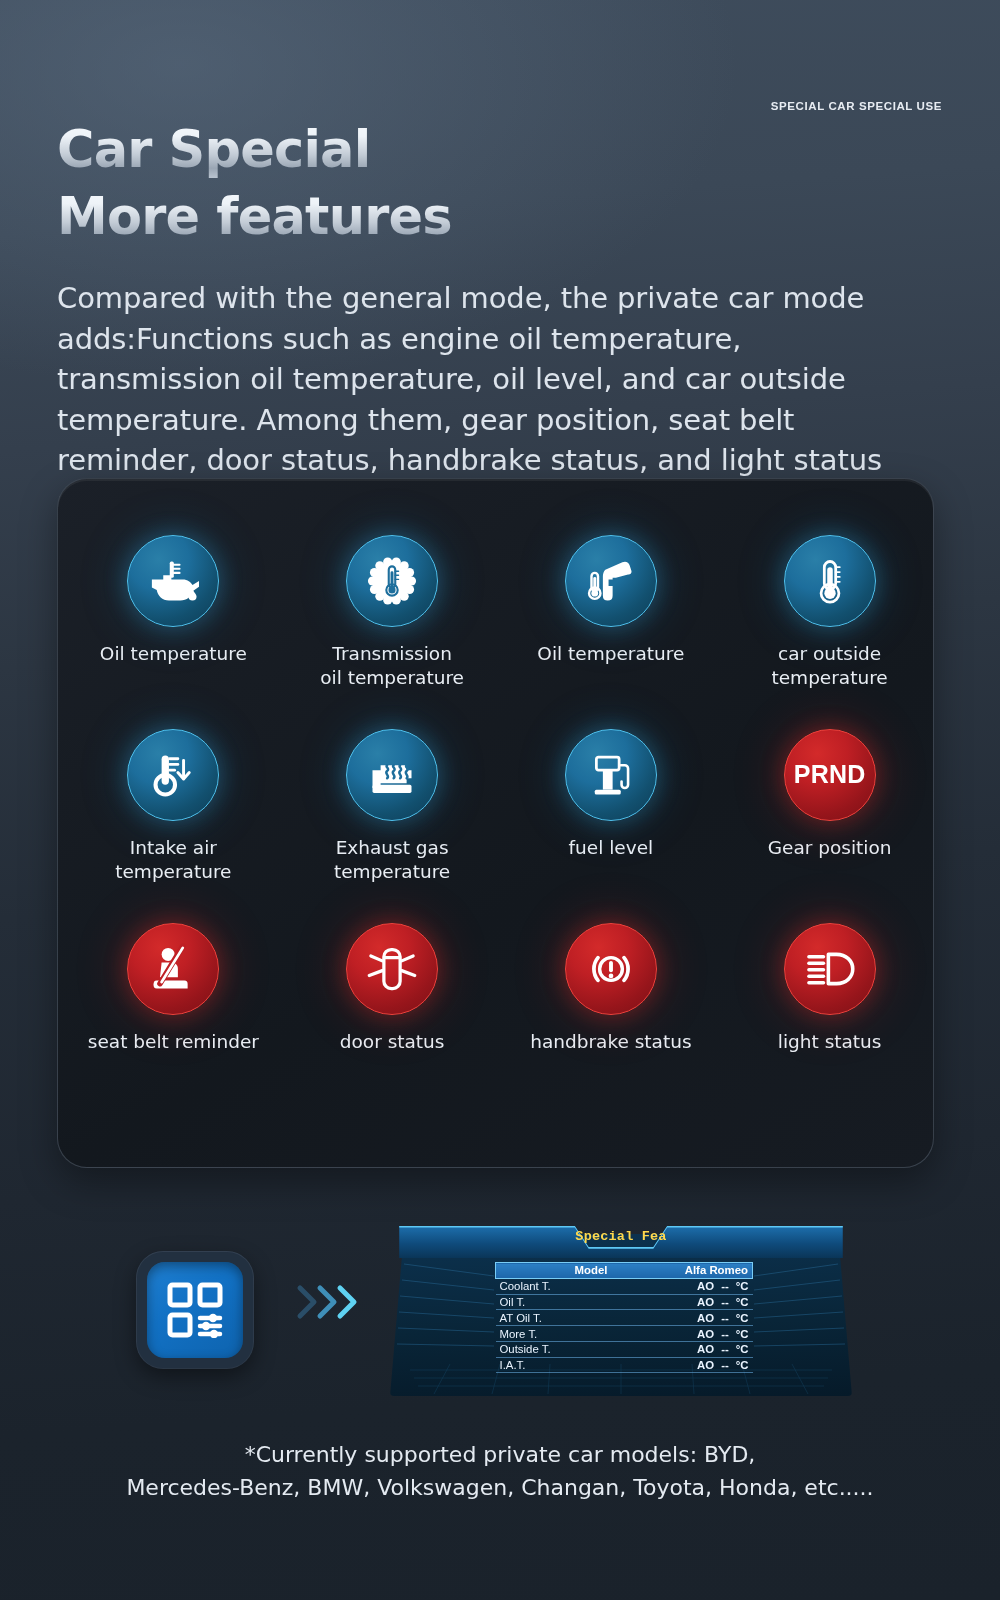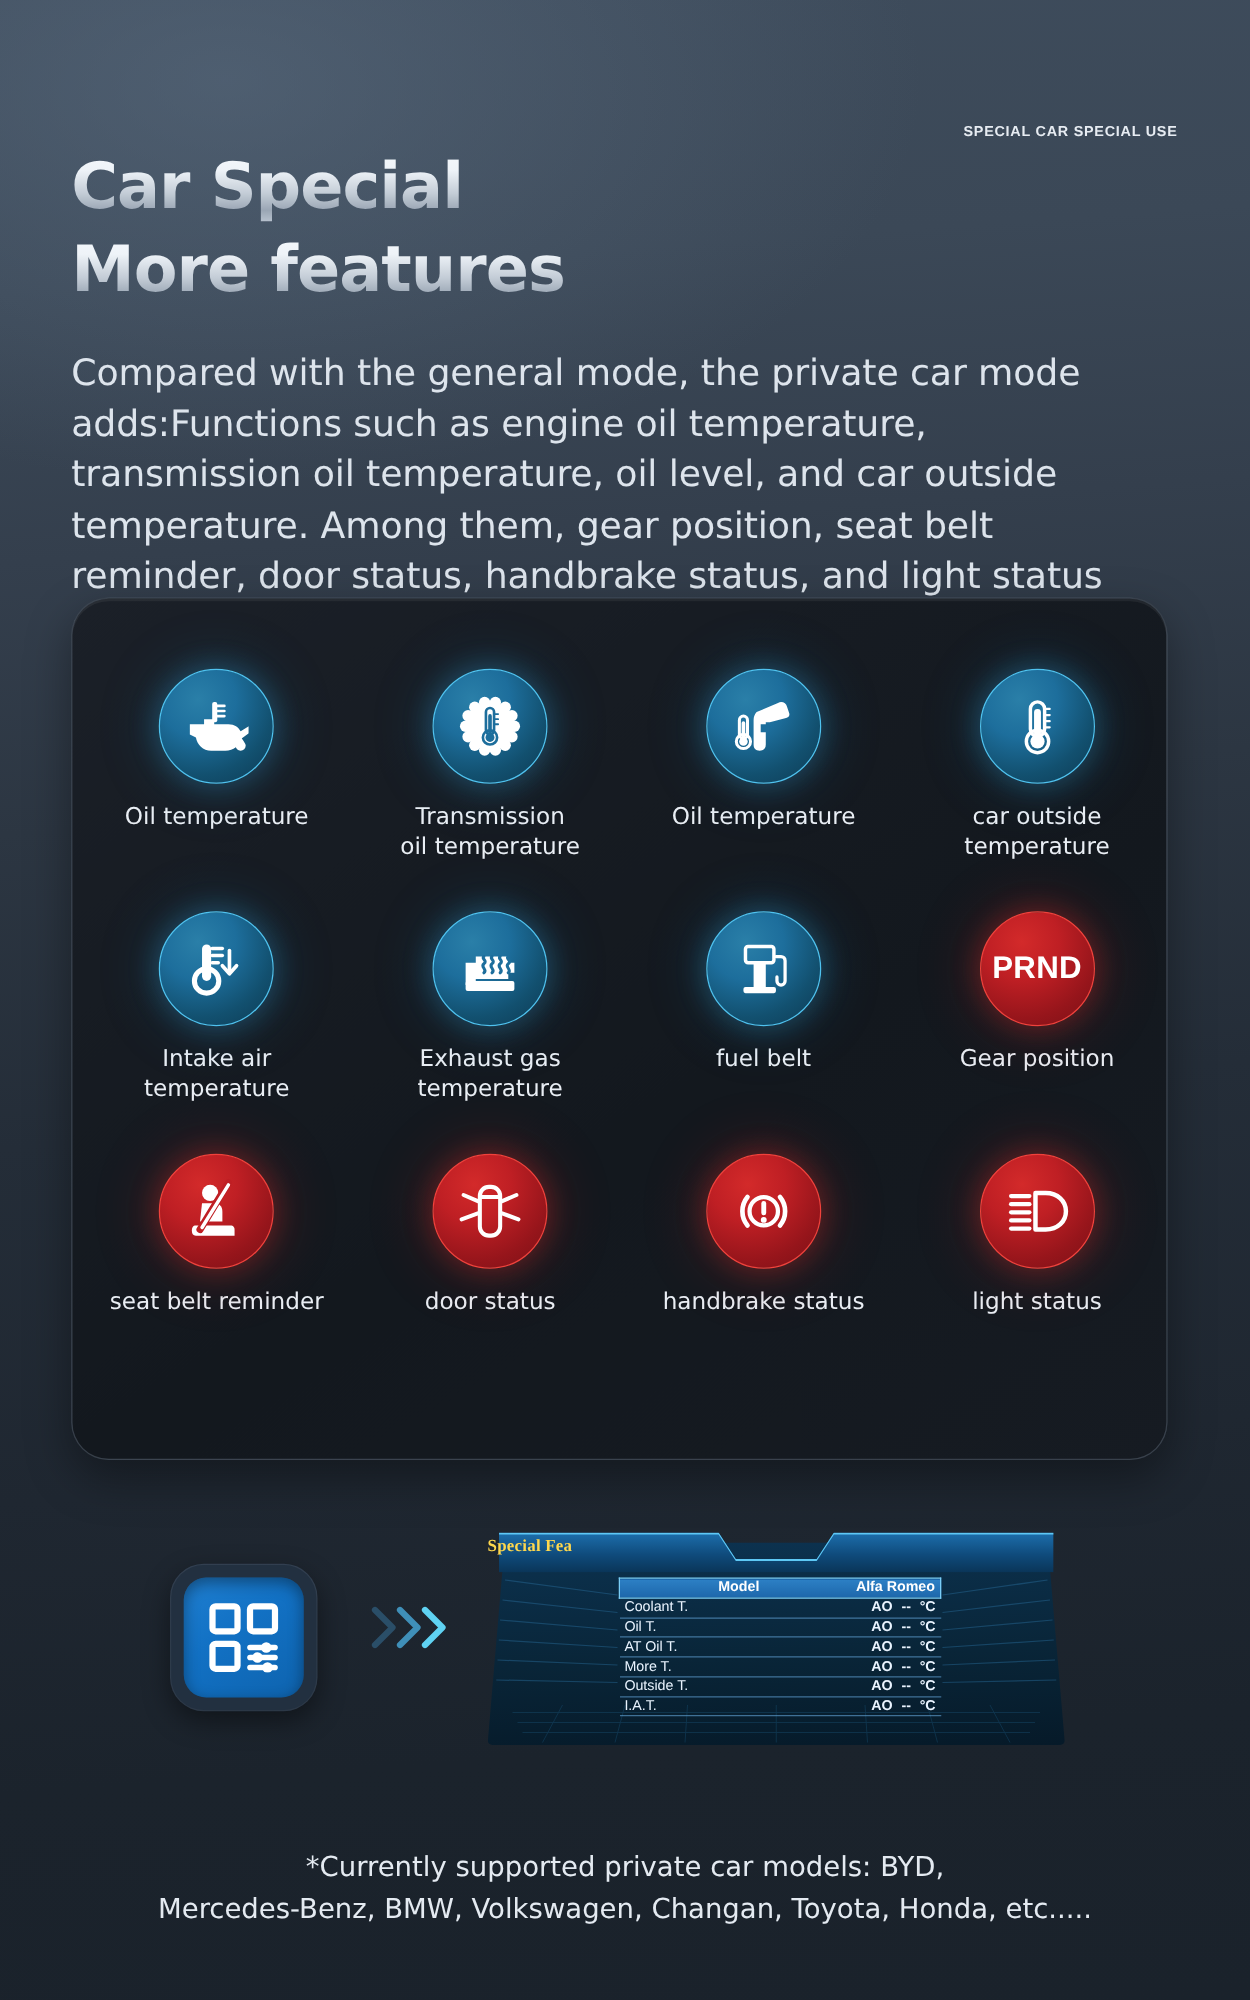--- a/index.html
+++ b/index.html
@@ -132,22 +132,22 @@
     background: linear-gradient(180deg, #1d6fad 0%, #0f4b7c 55%, #0a3558 100%);
     box-shadow: 0 0 10px rgba(60,160,230,0.5);
   }
   .dash-top-line {
     position: absolute; left: 0; top: 8px; width: 100%; height: 32px;
     clip-path: polygon(2% 0%, 40% 0%, 43% 66%, 57% 66%, 60% 0%, 98% 0%, 98% 5%, 60% 5%, 57% 71%, 43% 71%, 40% 5%, 2% 5%);
     background: #5ec8f5;
   }
   .dash-title {
     position: absolute; left: 0; right: 0; top: 11px;
-    text-align: left;
-    font-family: Liberation Serif, serif;
+    text-align: center;
+    font-family: Liberation Mono, monospace;
     font-size: 13.5px; font-weight: 700; color: #ffd84d;
     letter-spacing: 0.2px;
   }
   .dash-lines { position: absolute; inset: 0; opacity: 0.55; }
 
   .tbl {
     position: absolute; left: 105px; top: 44px; width: 258px;
     font-family: "Liberation Sans", sans-serif;
     font-size: 11.4px;
     border-collapse: collapse;
@@ -162,21 +162,20 @@
   .tbl td.v { text-align: right; font-weight: 700; }
   .tbl td.v .ao { margin-right: 7px; }
   .tbl td.v .dd { margin-right: 7px; }
 
   .footnote {
     position: absolute; left: 0; top: 1438px; width: 1000px;
     text-align: center;
     font-size: 22px; line-height: 1.52;
     color: #e4eaf1;
     font-family: "DejaVu Sans", sans-serif;
-    margin-top: 40px;
   }
 </style>
 </head>
 <body>
 
 <div class="kicker">
   <span>SPECIAL CAR SPECIAL USE</span>
 </div>
 
 <div class="title-wrap">
@@ -304,21 +303,21 @@
       </div>
       <div class="cell">
         <div class="badge blue">
           <svg width="52" height="52" viewBox="0 0 64 64" fill="none">
             <rect x="14" y="10" width="28" height="16" rx="2.5" fill="none" stroke="#ffffff" stroke-width="3.4"></rect>
             <rect x="22" y="26" width="12" height="24" fill="#ffffff"></rect>
             <rect x="12" y="50" width="32" height="6" rx="2" fill="#ffffff"></rect>
             <path d="M44 20 h5 a4 4 0 0 1 4 4 v20 a4 4 0 0 1 -8 0 v-4" fill="none" stroke="#ffffff" stroke-width="3.2" stroke-linecap="round"></path>
           </svg>
         </div>
-        <div class="cap">fuel belt</div>
+        <div class="cap">fuel level</div>
       </div>
       <div class="cell">
         <div class="badge red">
           <span class="prnd">PRND</span>
         </div>
         <div class="cap">Gear position</div>
       </div>
       <div class="cell">
         <div class="badge red">
           <svg width="52" height="52" viewBox="0 0 64 64" fill="none">

